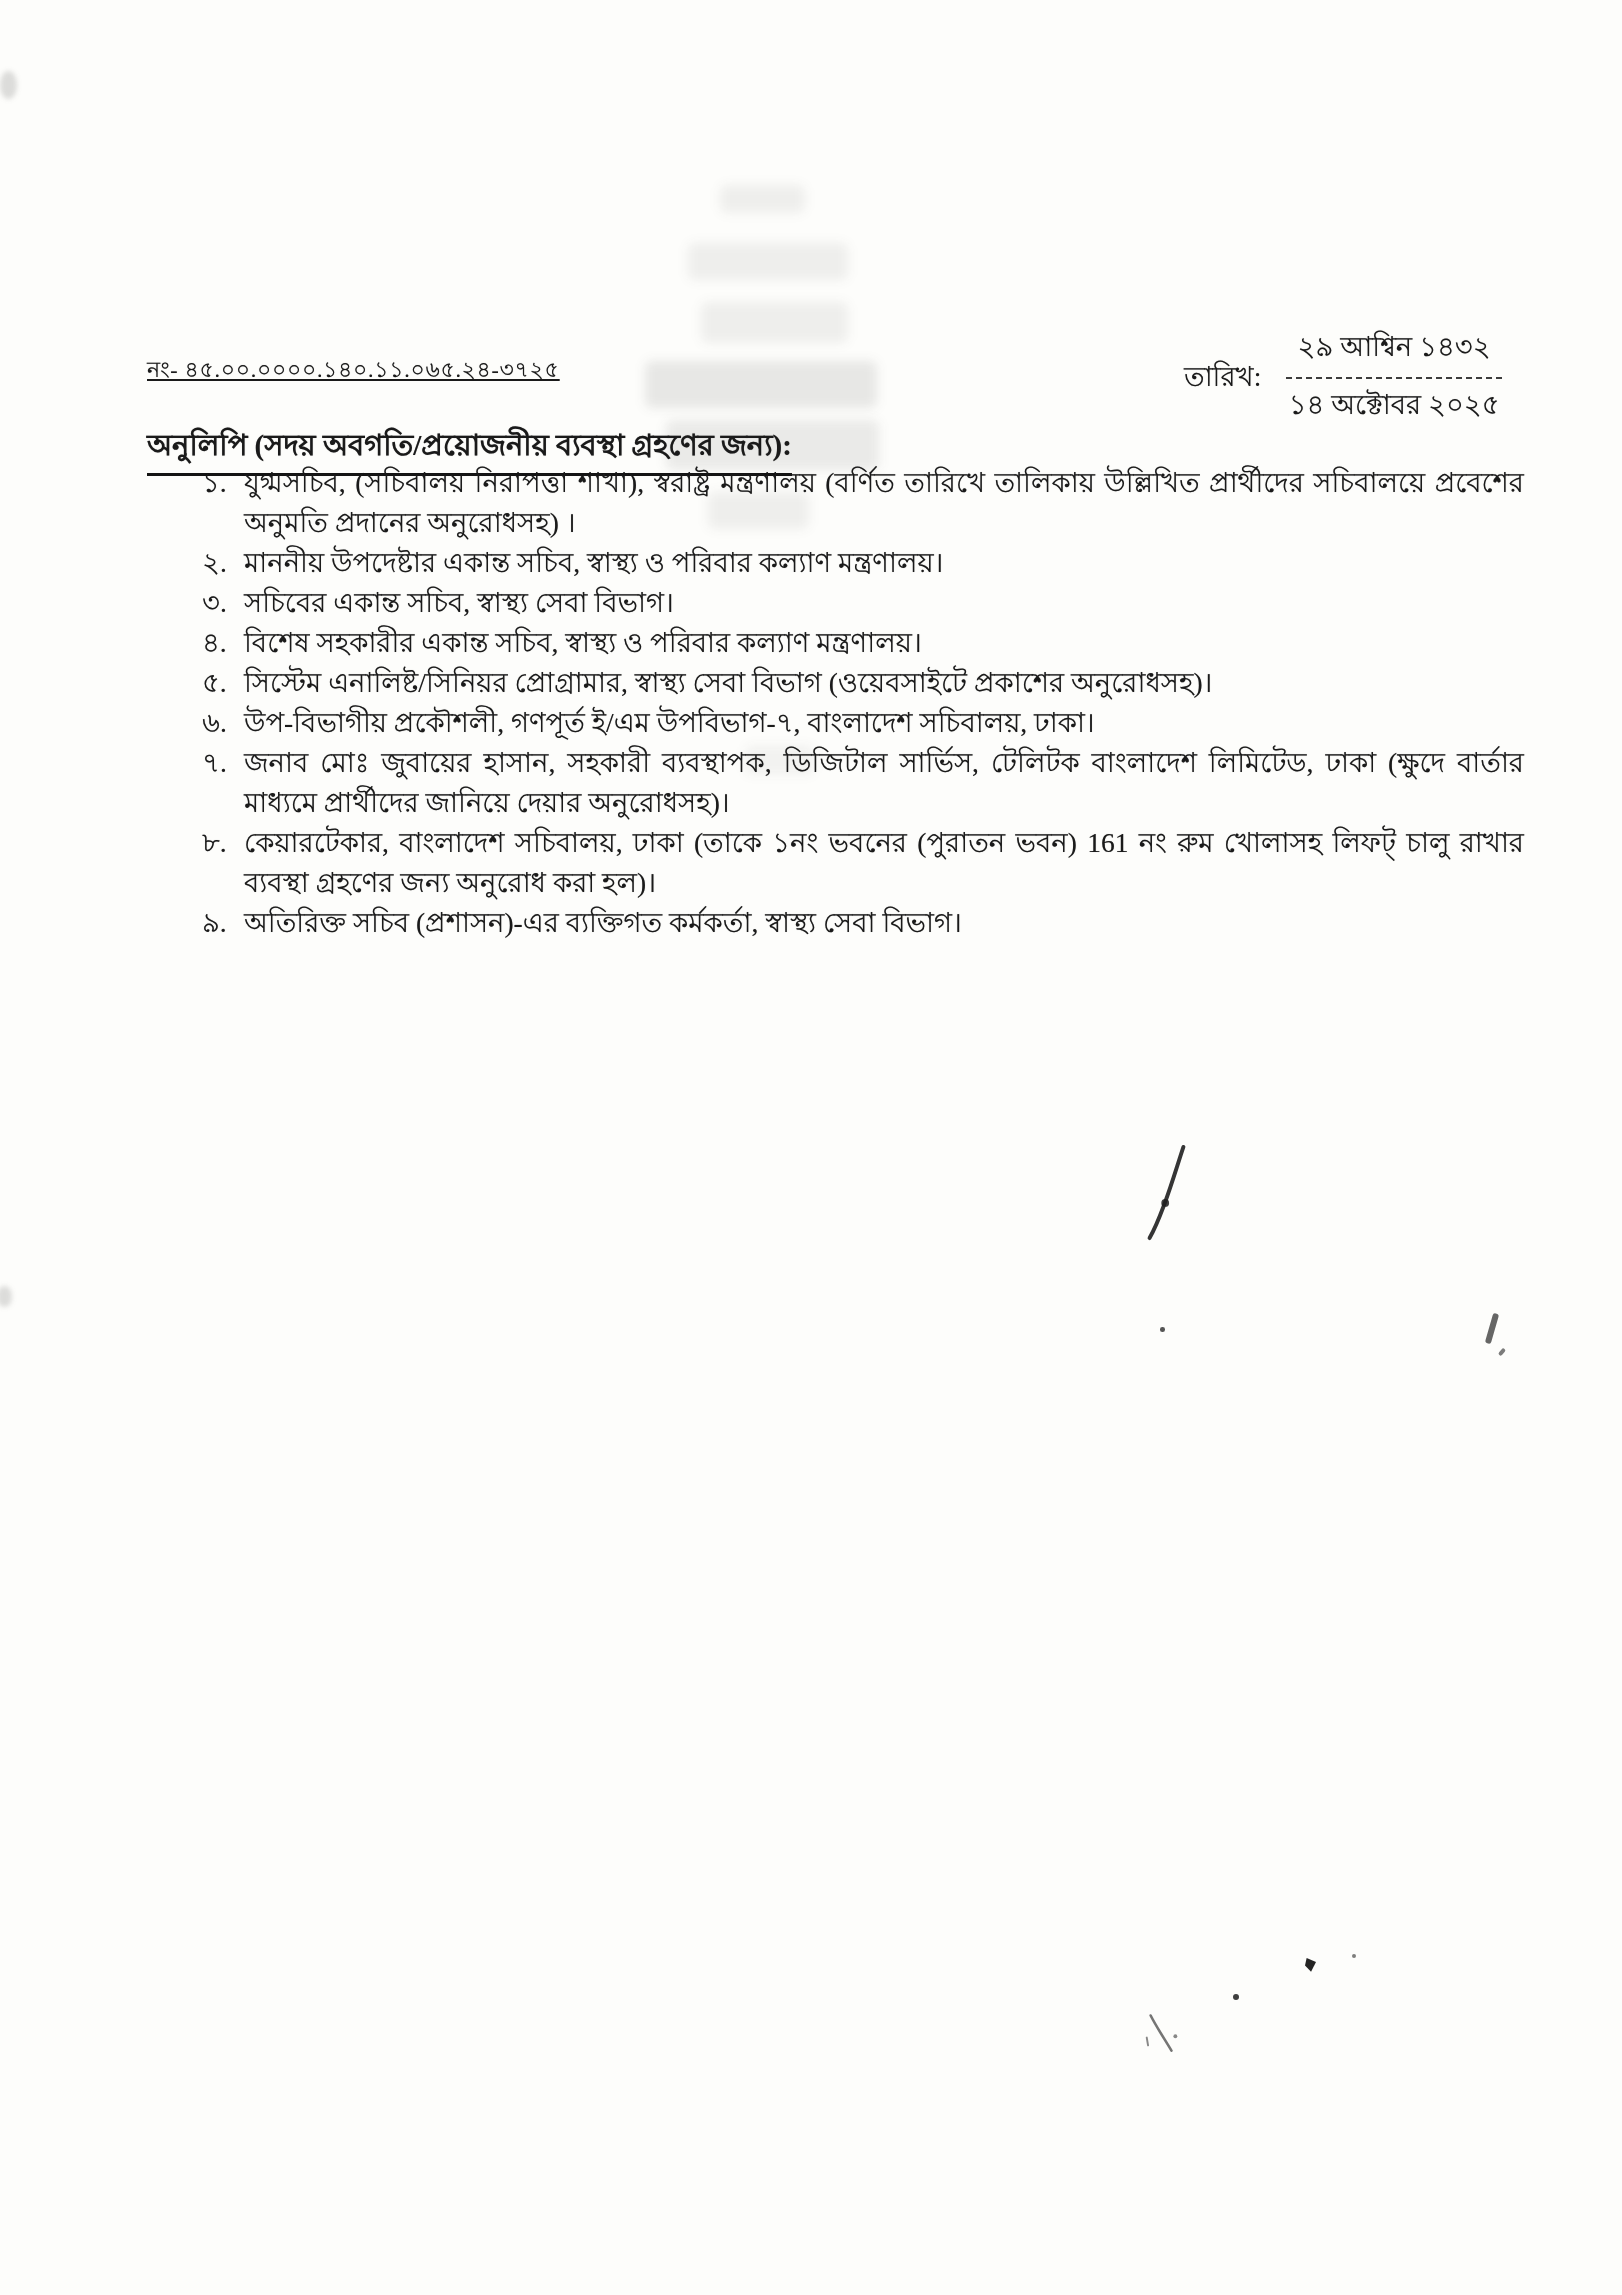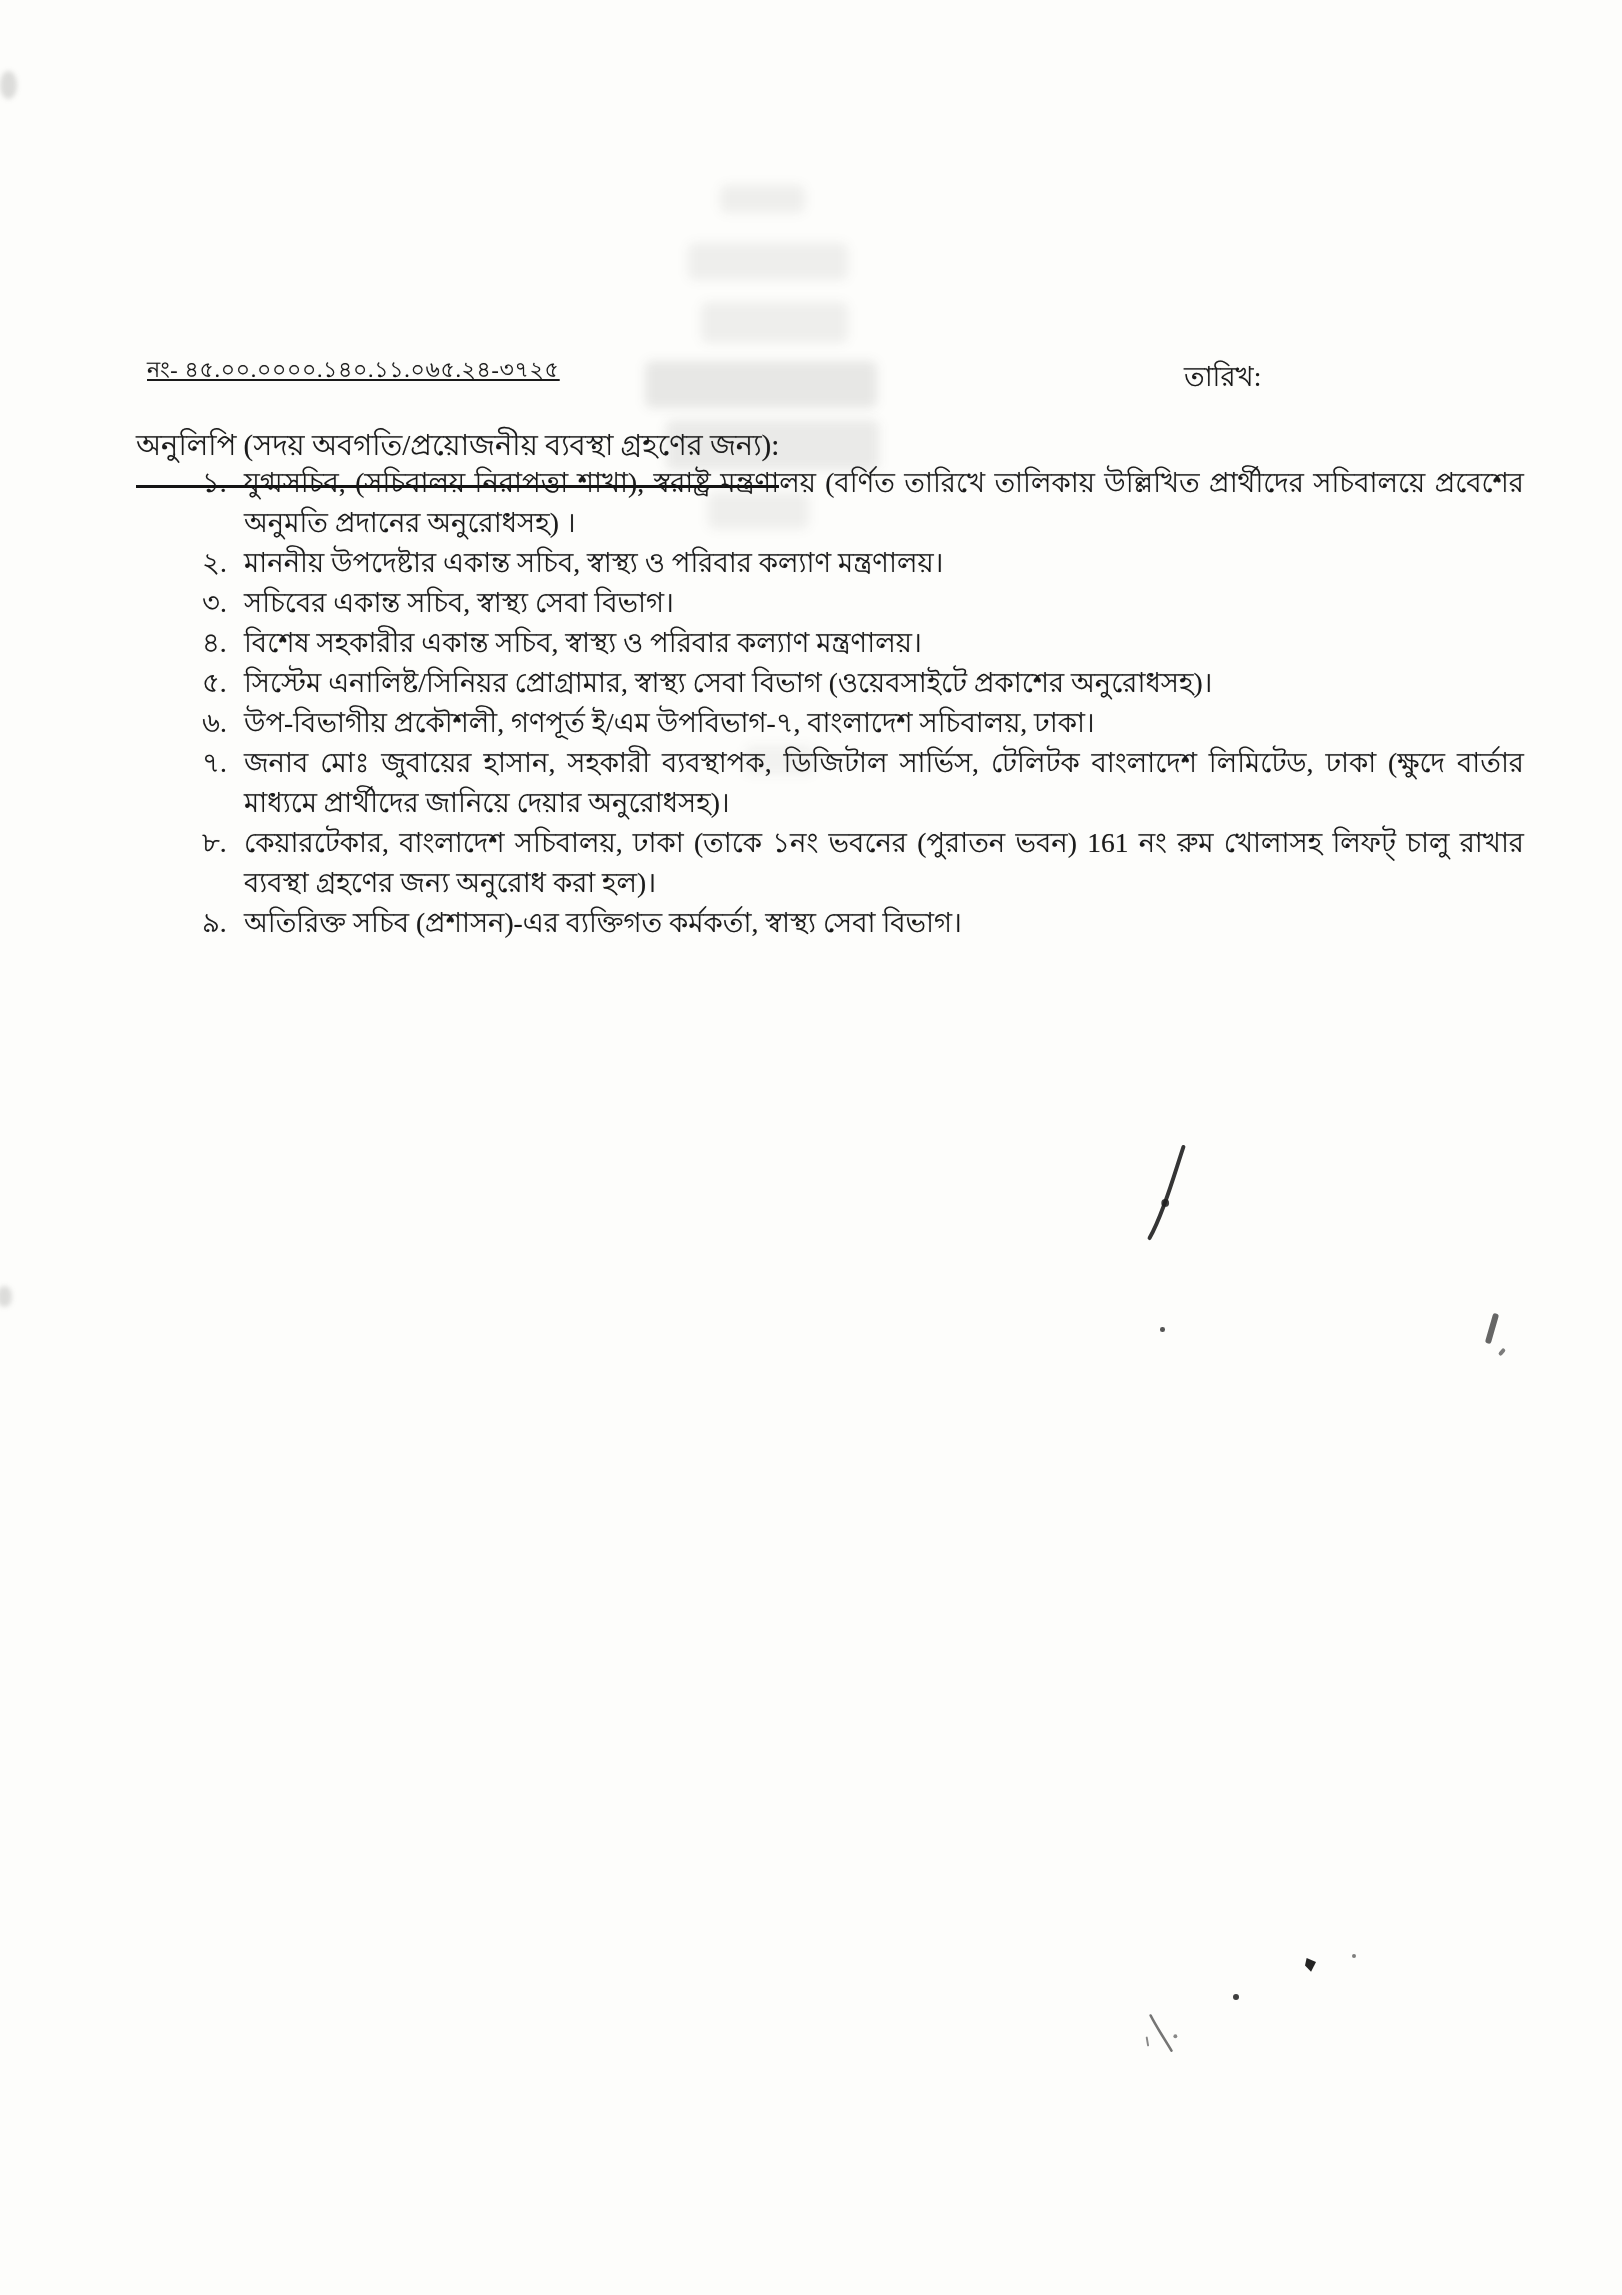--- a/index.html
+++ b/index.html
@@ -44,25 +44,25 @@
   .date-bottom {
     font-size: 27.5px;
     border-top: 2.6px dashed #3c3c3c;
     padding: 5.2px 2.6px 0 2.6px;
     white-space: nowrap;
   }
 
   
   .copy-heading {
     position: absolute;
-    left: 136px; top: 422px;
+    left: 147px; top: 422px;
     font-size: 29px;
-    font-weight: normal;
+    font-weight: bold;
     border-bottom: 3.3px solid #141414;
-    padding-bottom: 14px;
+    padding-bottom: 2px;
     white-space: nowrap;
   }
 
   
   .recipients {
     position: absolute;
     left: 202px; top: 463px;
     width: 1322px;
     font-size: 27.5px;
     line-height: 40px;
@@ -141,20 +141,24 @@
     <div class="ghost g4"></div>
     <div class="ghost g5"></div>
     <div class="ghost g6"></div>
     <div class="ghost g7"></div>
   </div>
 
   <div class="ref-no ink">নং- ৪৫.০০.০০০০.১৪০.১১.০৬৫.২৪-৩৭২৫</div>
 
   <div class="date-block">
     <span class="date-label ink">তারিখ:</span>
+    <span class="date-stack">
+      <span class="date-top ink">২৯ আশ্বিন ১৪৩২</span>
+      <span class="date-bottom ink">১৪ অক্টোবর ২০২৫</span>
+    </span>
   </div>
 
   <div class="copy-heading ink">অনুলিপি (সদয় অবগতি/প্রয়োজনীয় ব্যবস্থা গ্রহণের জন্য):</div>
 
   <div class="recipients ink">
     <div class="row">
       <span class="num">১.</span>
       <span class="txt">যুগ্মসচিব, (সচিবালয় নিরাপত্তা শাখা), স্বরাষ্ট্র মন্ত্রণালয় (বর্ণিত তারিখে তালিকায় উল্লিখিত প্রার্থীদের সচিবালয়ে প্রবেশের অনুমতি প্রদানের অনুরোধসহ) ।</span>
     </div>
     <div class="row">

